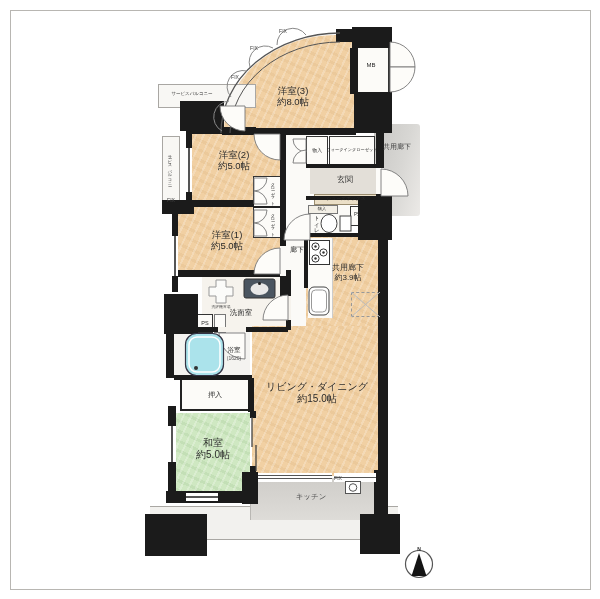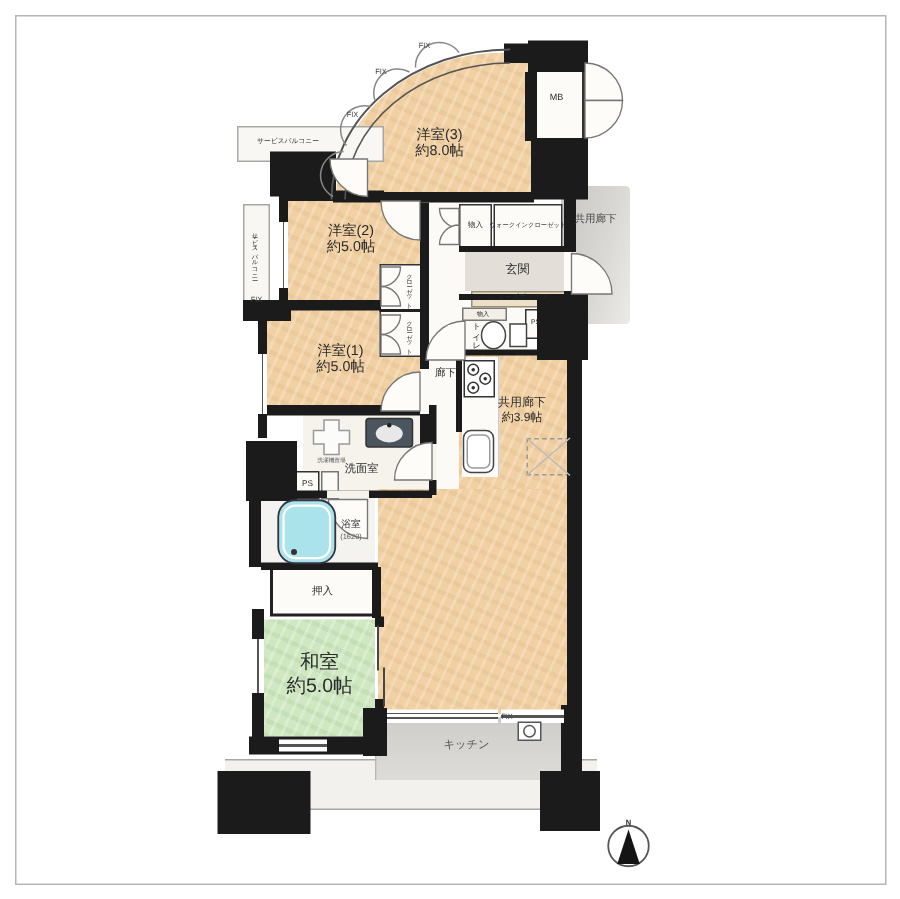--- a/index.html
+++ b/index.html
@@ -193,23 +193,27 @@
     <div>約8.0帖</div>
   </div>
   <div class="lbl" style="left:234px;top:160px;font-size:9.5px">
     <div>洋室(2)</div>
     <div>約5.0帖</div>
   </div>
   <div class="lbl" style="left:227px;top:240px;font-size:9.5px">
     <div>洋室(1)</div>
     <div>約5.0帖</div>
   </div>
-  <div class="lbl" style="left:213px;top:449px;font-size:13px">
+  <div class="lbl" style="left:213px;top:449px;font-size:10px">
     <div>和室</div>
     <div>約5.0帖</div>
+  </div>
+  <div class="lbl" style="left:317px;top:393px;font-size:10px">
+    <div>リビング・ダイニング</div>
+    <div>約15.0帖</div>
   </div>
   <div class="lbl" style="left:348px;top:273px;font-size:8px">
     <div>共用廊下</div>
     <div>約3.9帖</div>
   </div>
 
   <div class="lbl" style="left:345px;top:180px;font-size:8px">玄関</div>
   <div class="lbl" style="left:397px;top:147px;font-size:7px;color:#444">共用廊下</div>
   <div class="lbl" style="left:297px;top:250px;font-size:7px">廊下</div>
   <div class="lbl vert" style="left:317px;top:221px;font-size:5.5px">トイレ</div>

